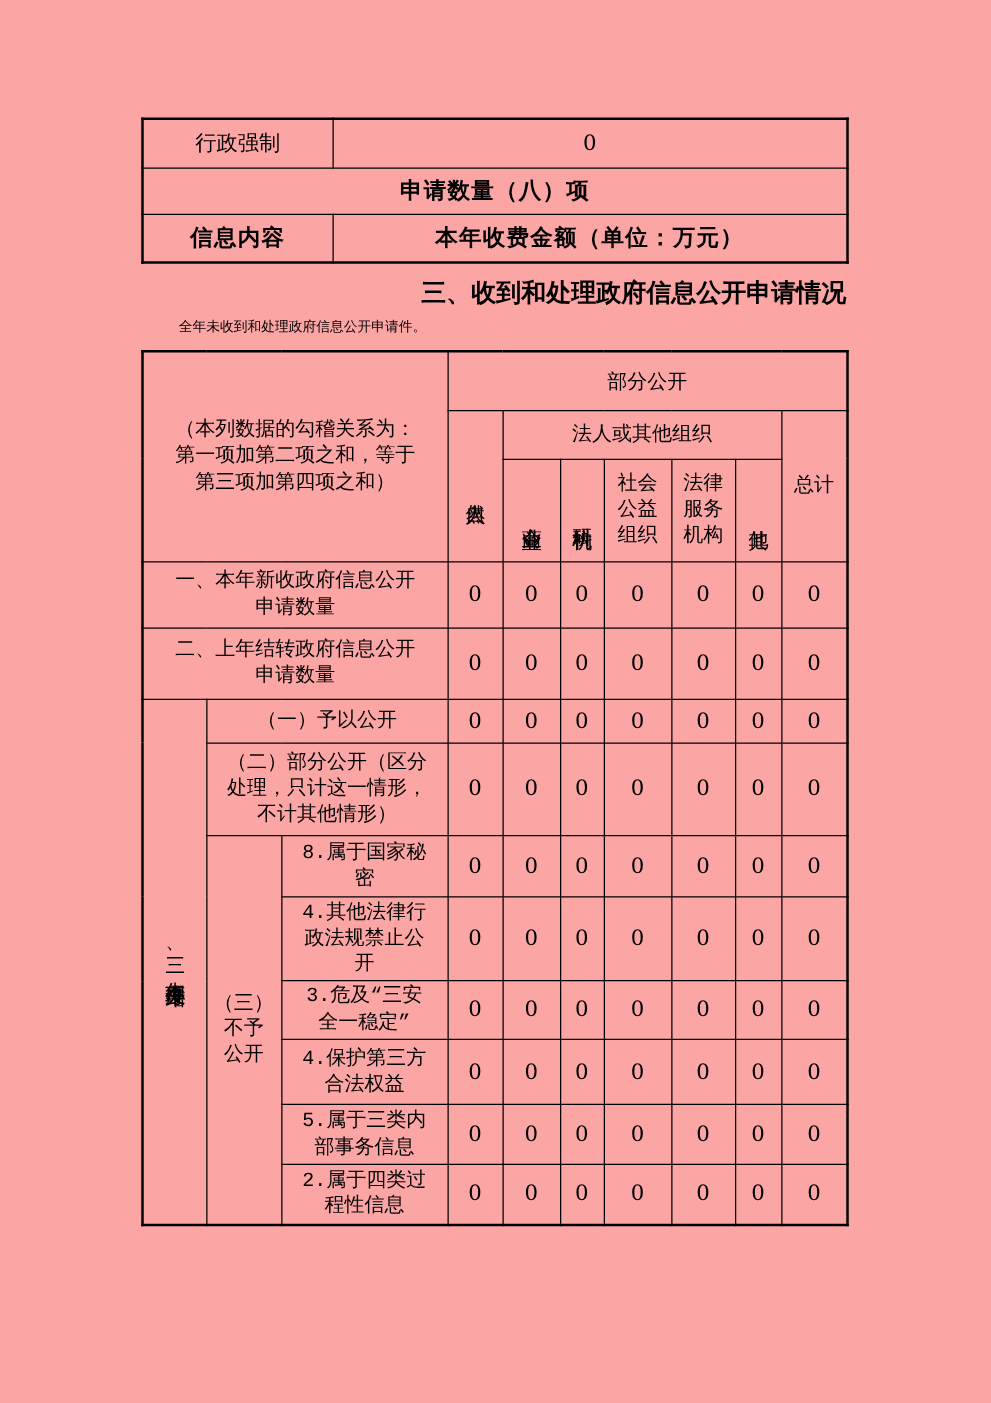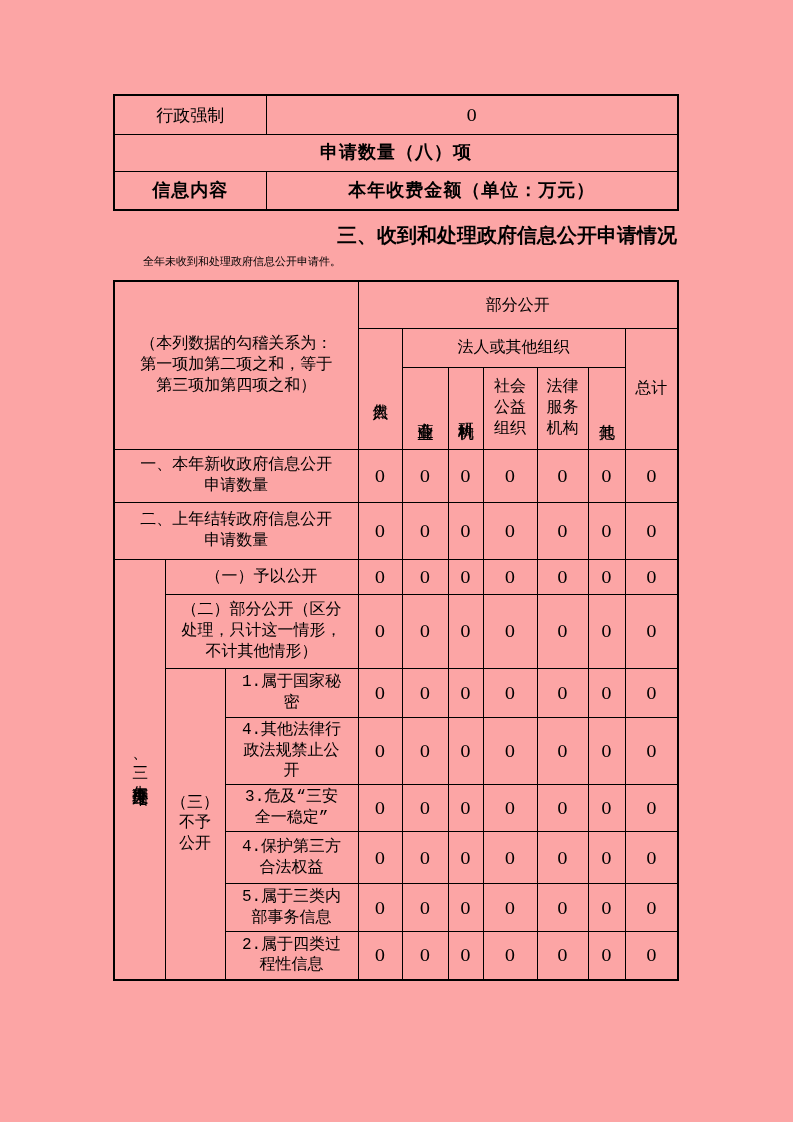--- a/index.html
+++ b/index.html
@@ -138,21 +138,21 @@
         <td class="num">0</td>
         <td class="num">0</td>
         <td class="num">0</td>
         <td class="num">0</td>
       </tr>
 
       <tr style="height:49px">
         <td rowspan="6" class="pre">（三）
 不予
 公开</td>
-        <td class="pre">1.属于国家秘
+        <td class="pre">8.属于国家秘
 密</td>
         <td class="num">0</td>
         <td class="num">0</td>
         <td class="num">0</td>
         <td class="num">0</td>
         <td class="num">0</td>
         <td class="num">0</td>
         <td class="num">0</td>
       </tr>
 

